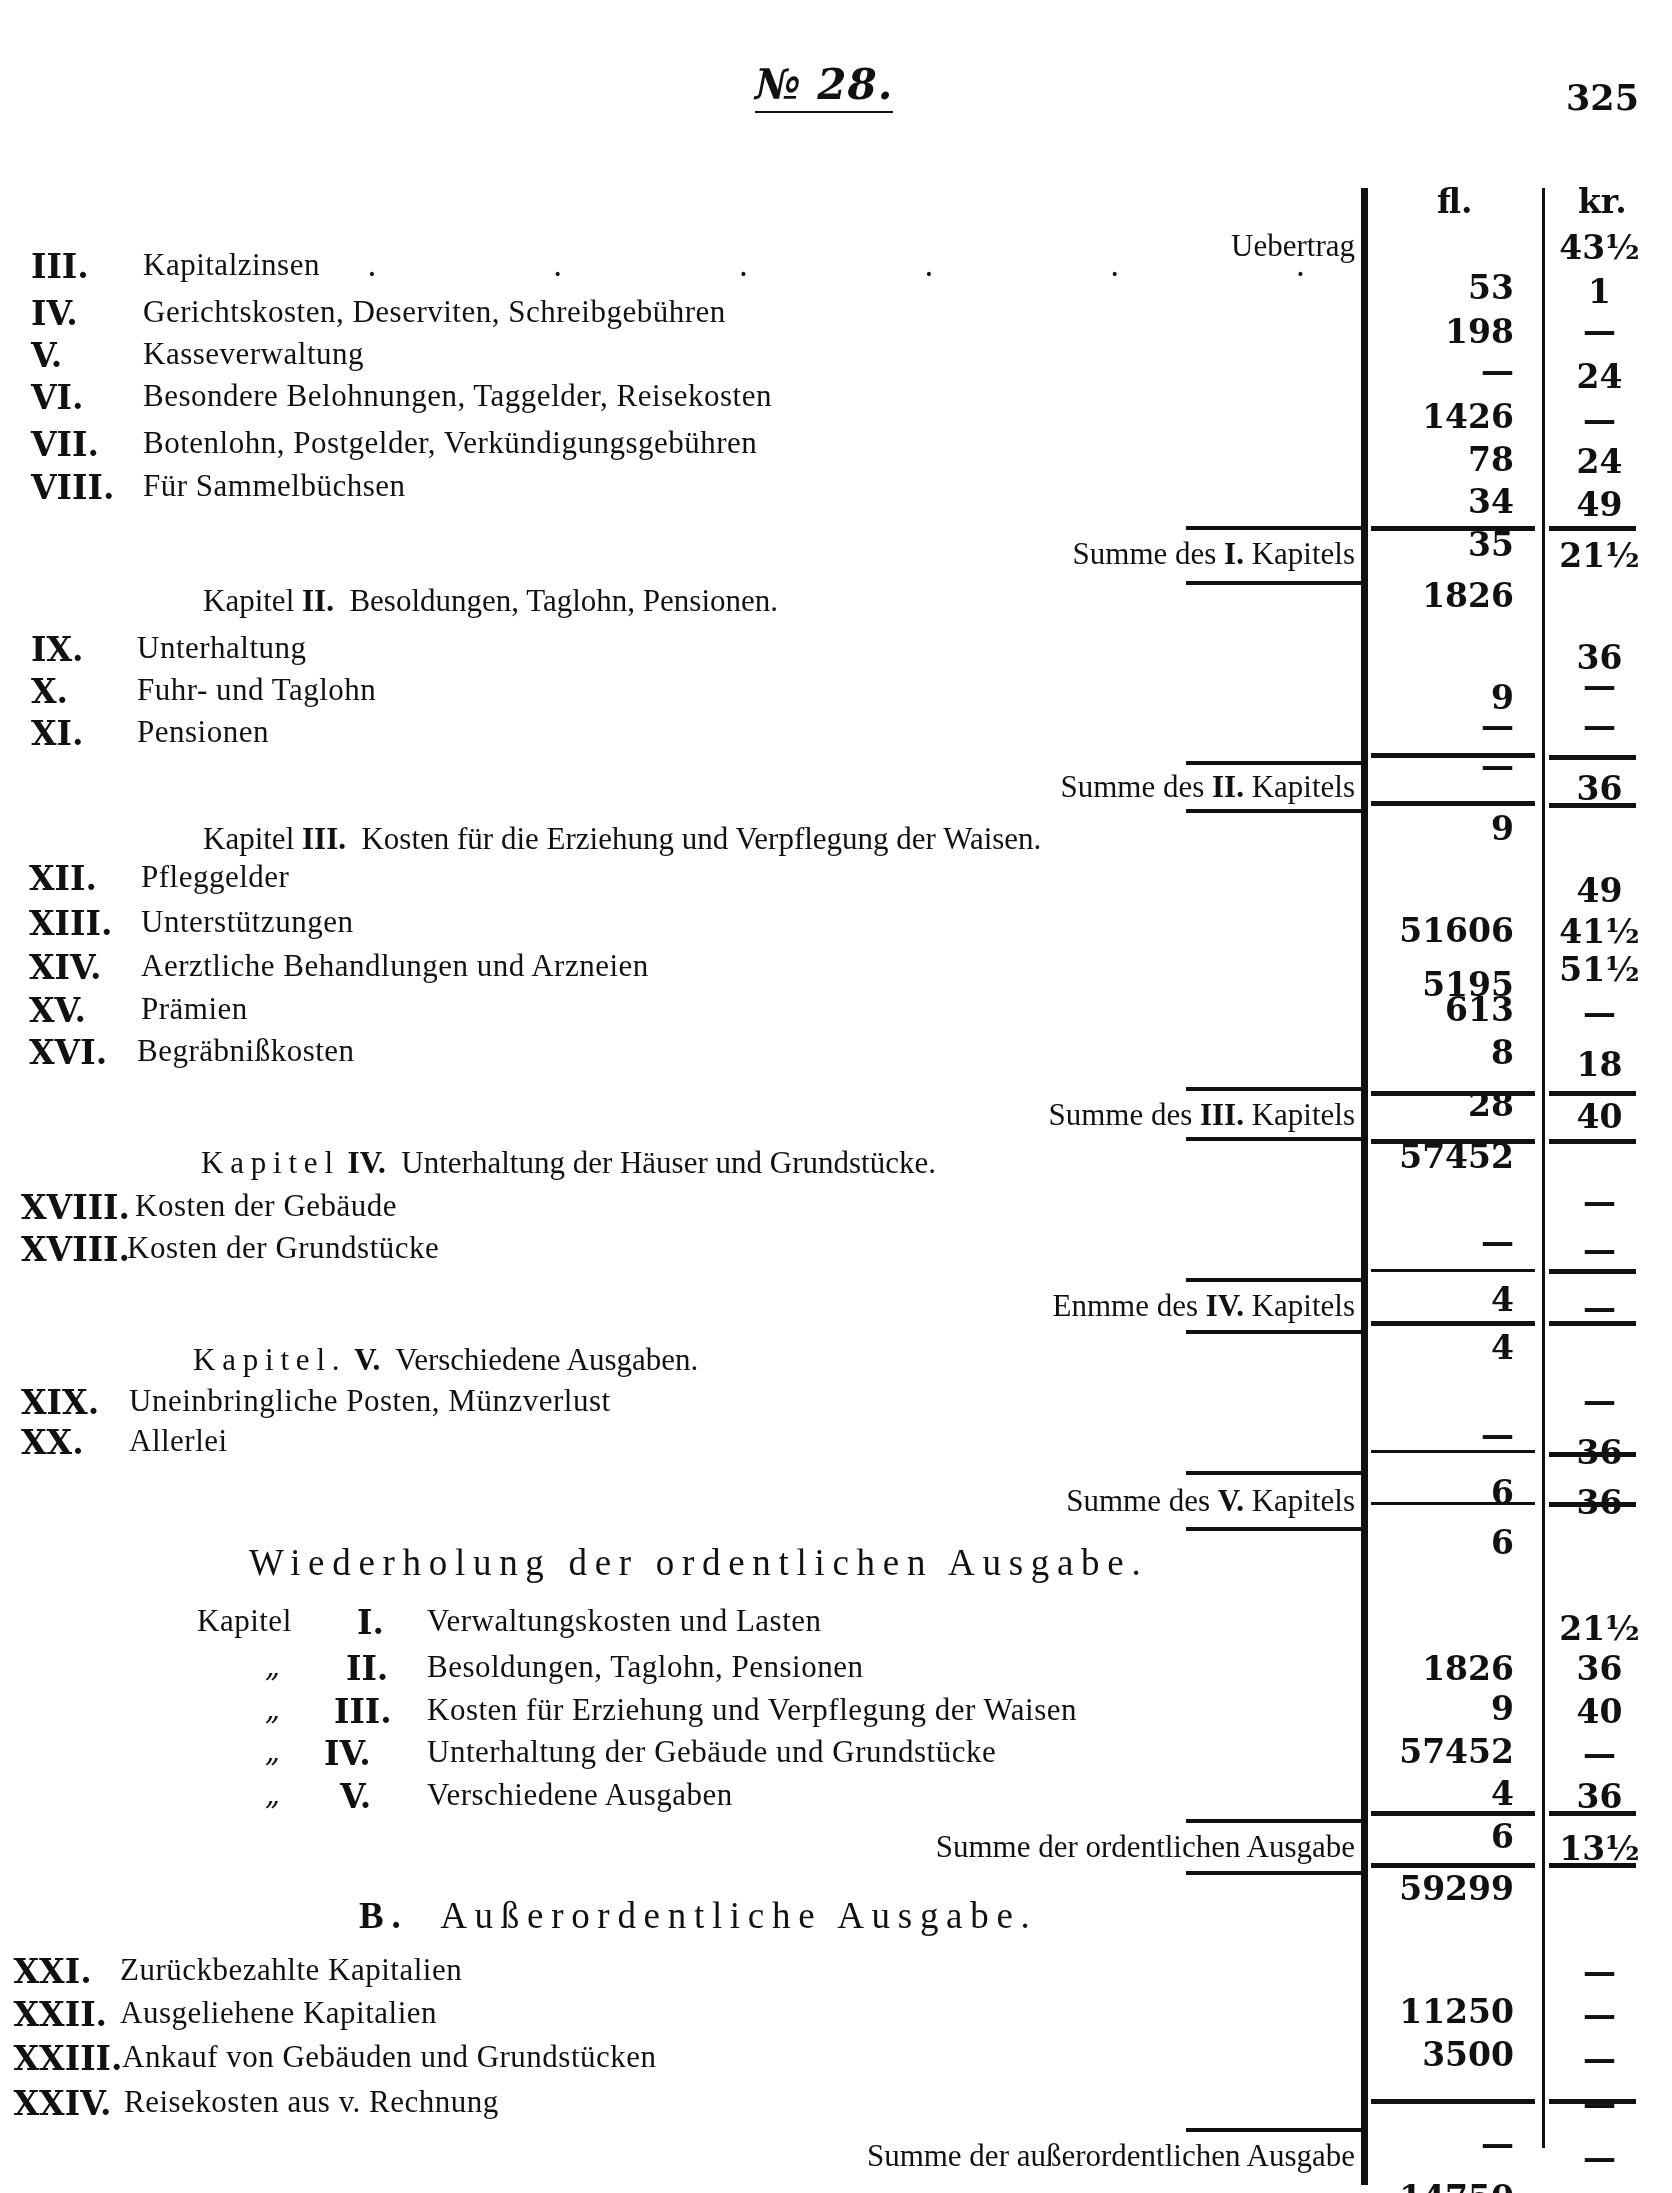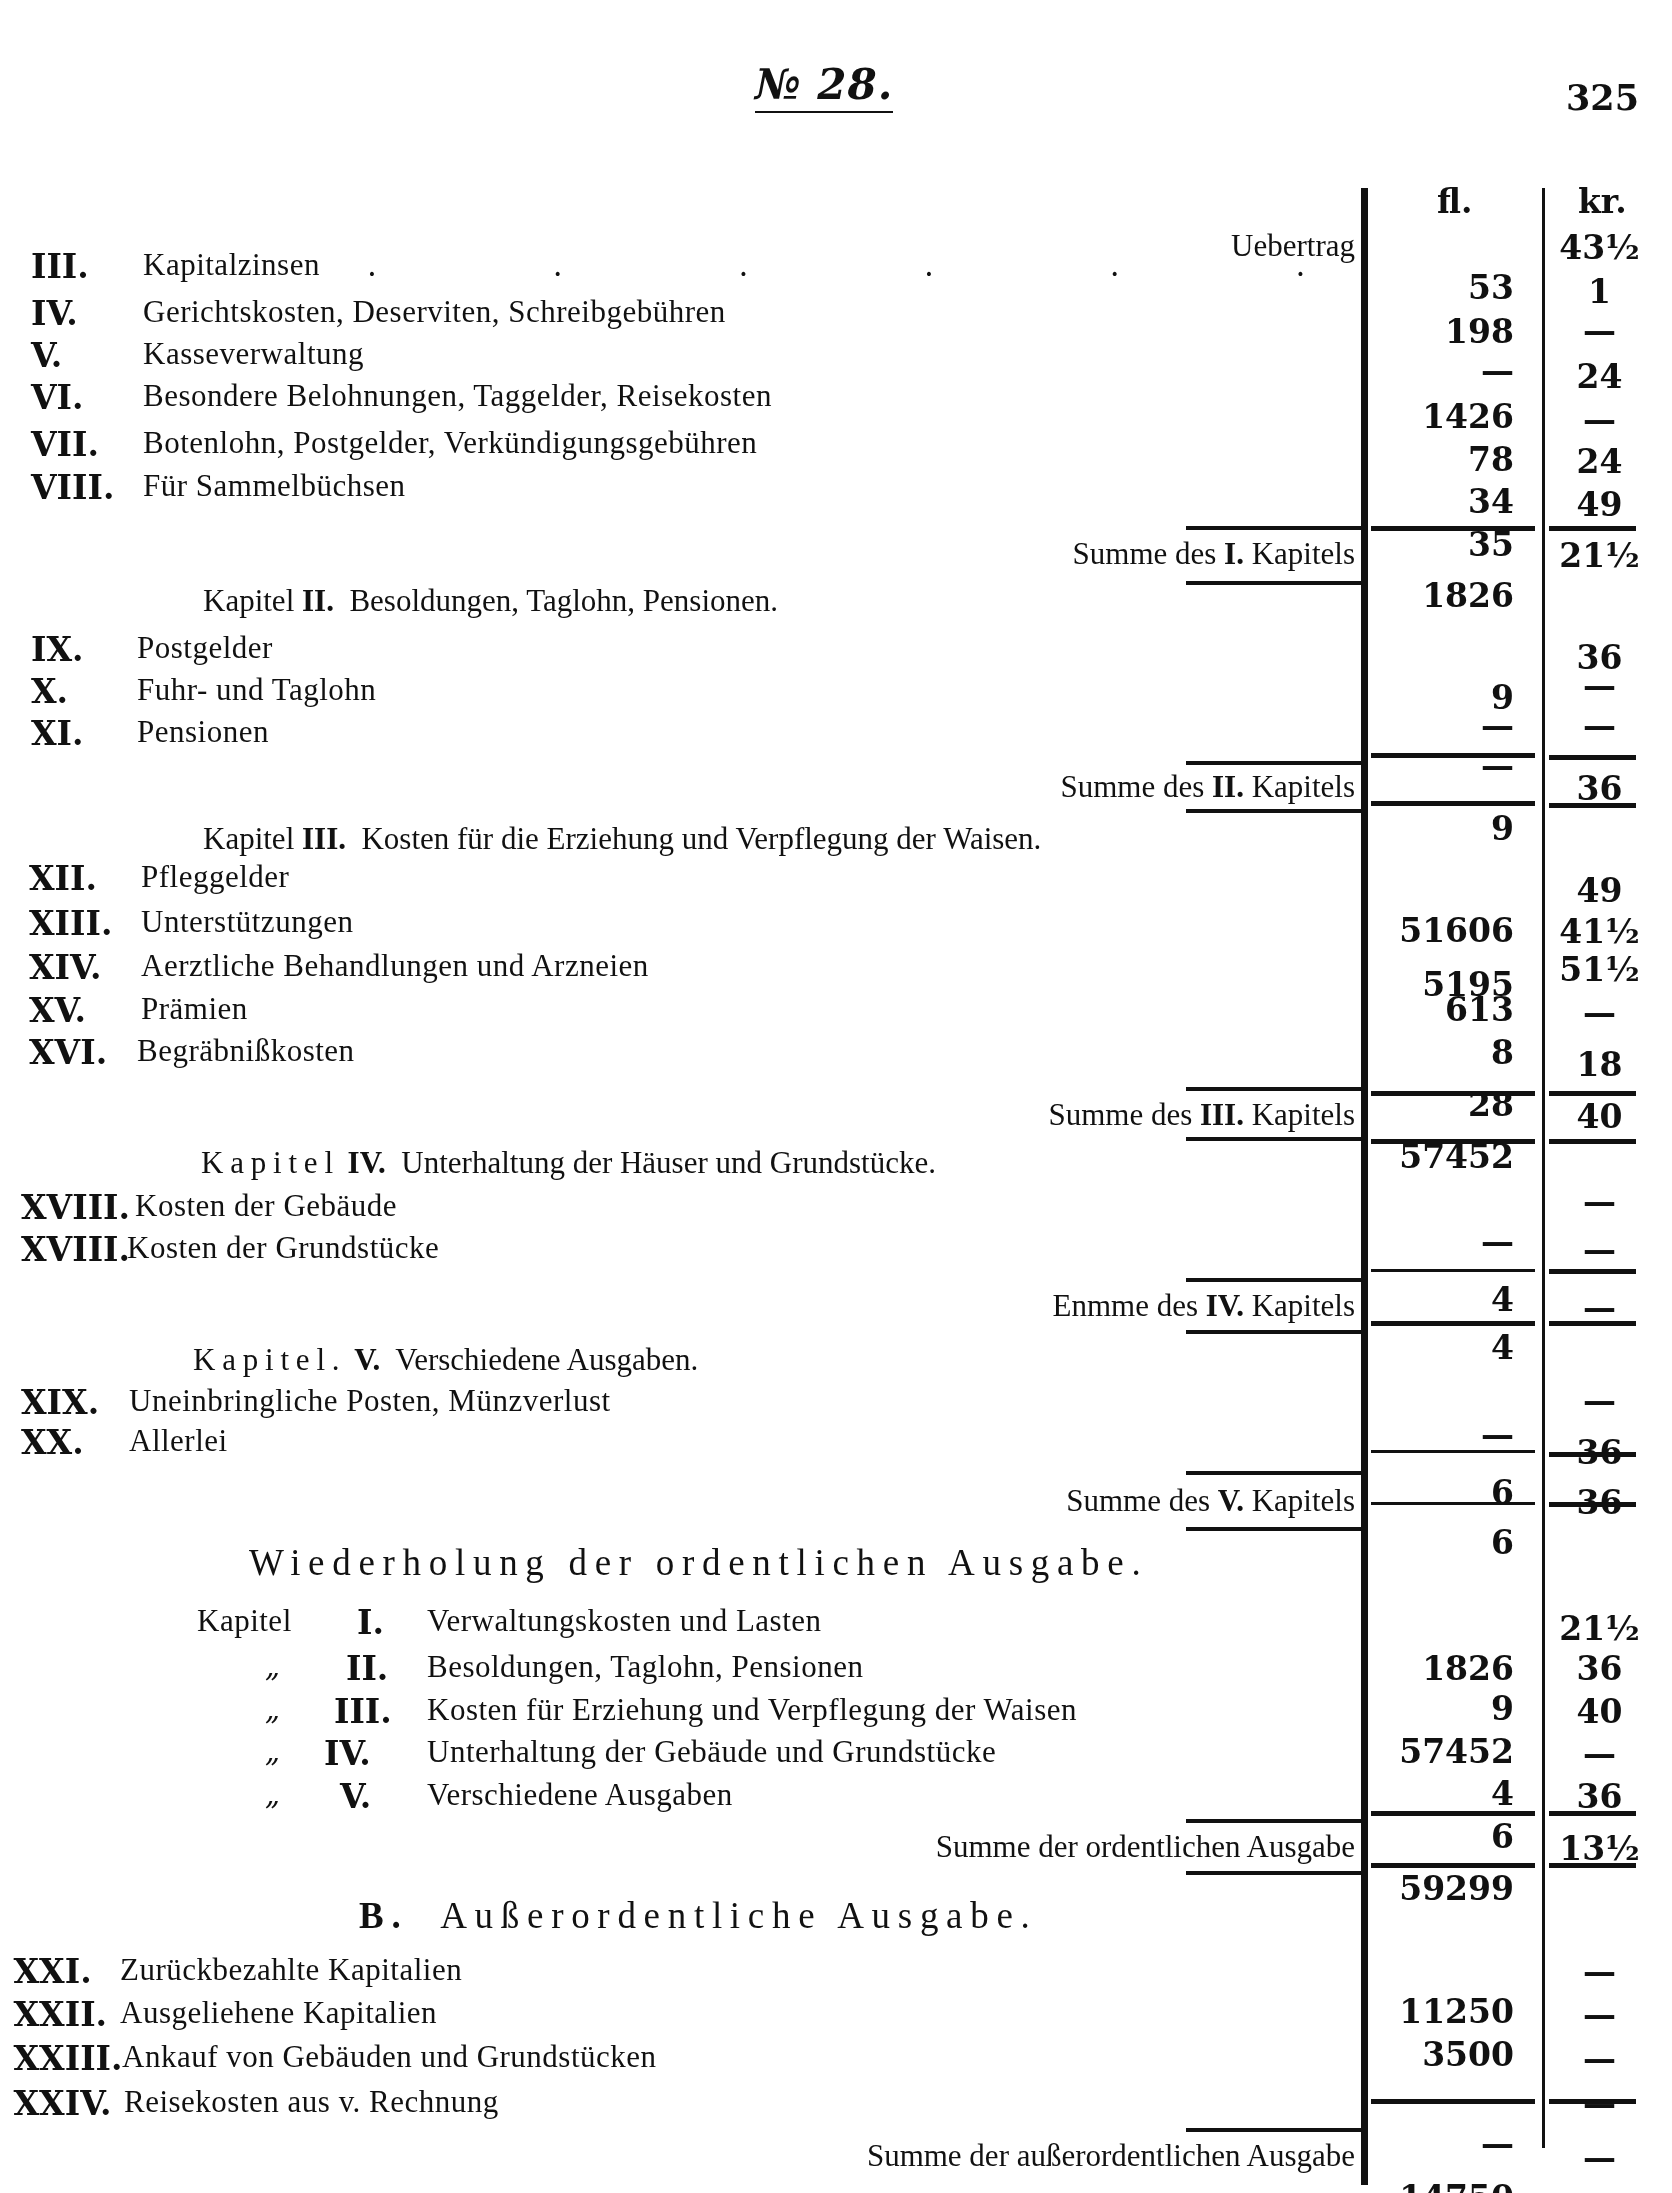--- a/index.html
+++ b/index.html
@@ -142,21 +142,21 @@
 </div>
 <div class="hline lbl-line" style="top:581px"></div>
 
 <div class="chapter-head" style="left:203px;top:583px">
   <span>Kapitel</span>
   <b>II.</b>&nbsp;
   <span>Besoldungen, Taglohn, Pensionen.</span>
 </div>
 <div class="row" style="top:630px">
   <span class="num" style="left:31px">IX.</span>
-  <span class="label" style="left:137px">Postgelder</span>
+  <span class="label" style="left:137px">Unterhaltung</span>
   <span class="fl" style="top:7.7px">9</span>
   <span class="kr" style="top:7.7px">36</span>
 </div>
 <div class="row" style="top:672px">
   <span class="num" style="left:31px">X.</span>
   <span class="label" style="left:137px">Fuhr- und Taglohn</span>
   <span class="fl" style="top:-5.8px">—</span>
   <span class="kr" style="top:-5.8px">—</span>
 </div>
 <div class="row" style="top:714px">

